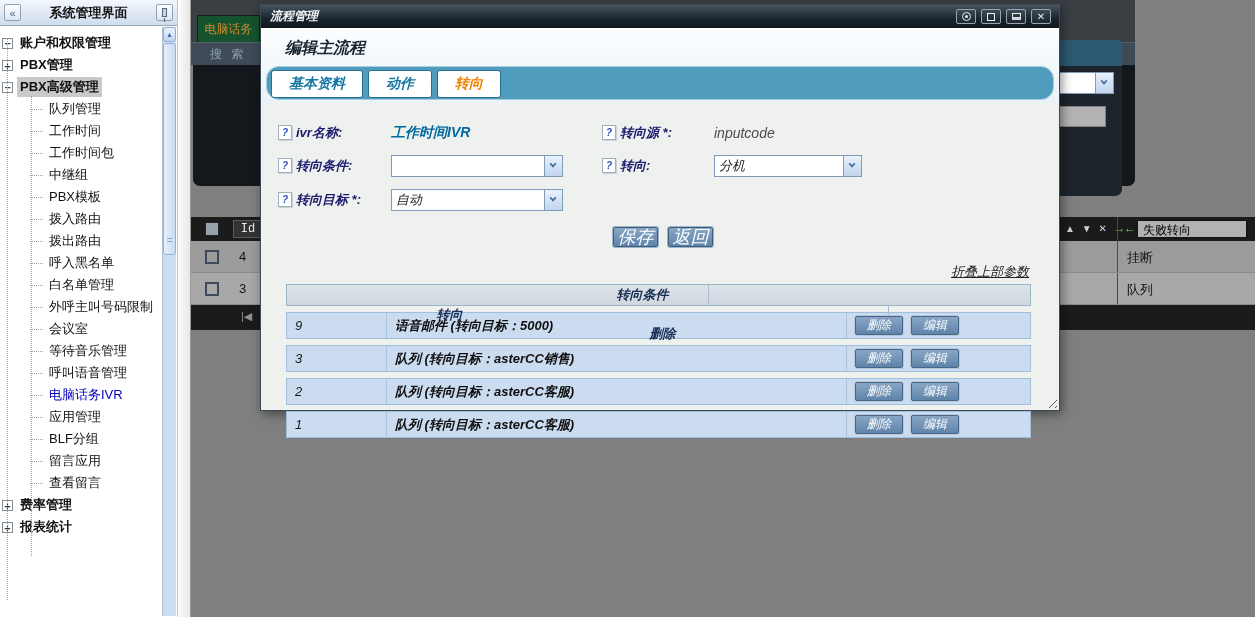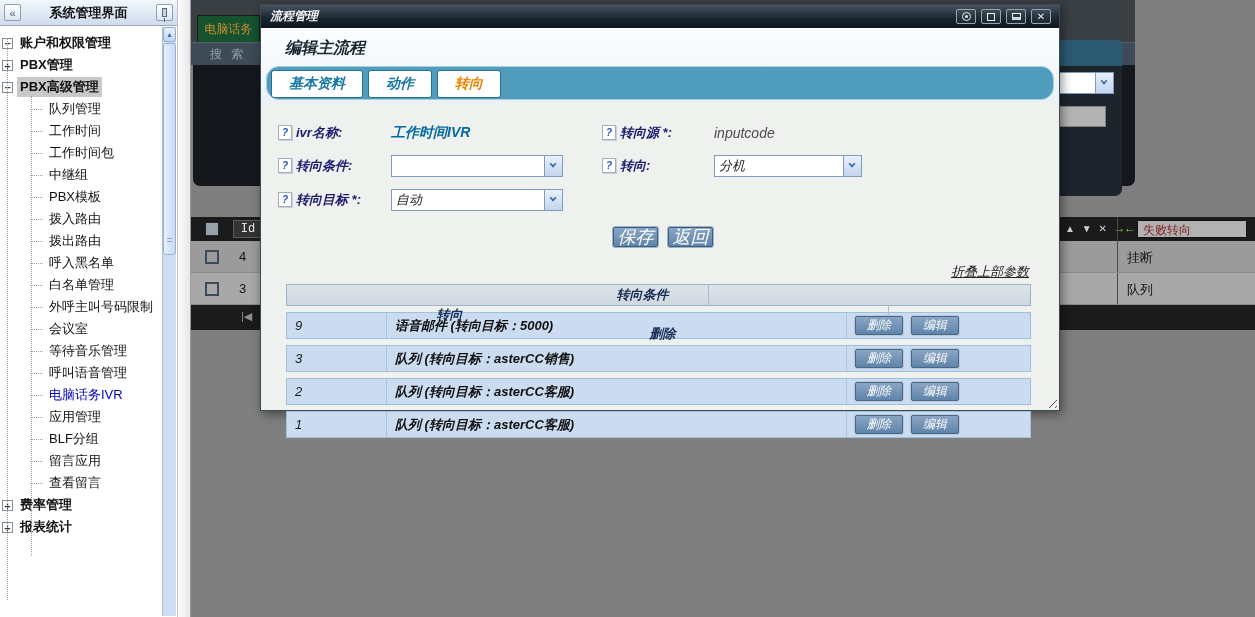--- a/index.html
+++ b/index.html
@@ -55,21 +55,21 @@
     color:#8a8a8a; font-size:12px; padding:2px 4px; overflow:hidden; }
   .bg-gridhead { position:absolute; left:0; top:217px; width:1064px; height:24px; background:#1b1b1b; }
   .bg-gridhead .cb { position:absolute; left:14px; top:5px; width:14px; height:14px; background:#97a1ab; border:1px solid #20262c; }
   .bg-idbox { position:absolute; left:42px; top:3px; width:30px; height:18px; background:#333; border:1px solid #5c5c5c;
     color:#e8e8e8; font-size:12px; font-family:"Liberation Mono","DejaVu Sans Mono",monospace; text-align:center; line-height:16px; }
   .bg-colsep { position:absolute; left:926px; top:0; bottom:0; width:0; border-left:1px solid #4a4a4a; }
   .bg-sorticons { position:absolute; left:874px; top:4px; font-size:10px; color:#ccd1d6; letter-spacing:2px; }
   .bg-sorticons .grn { color:#86c440; font-weight:bold; font-size:12px; }
   .bg-arrowl { position:absolute; left:933px; top:4px; color:#86c440; font-weight:bold; font-size:12px; }
   .bg-failbox { position:absolute; left:946px; top:3px; width:110px; height:18px; background:#b2b2b2; border:1px solid #111;
-    color:#7f1d1d; font-size:12px; padding:1px 5px; }
+    color:#000000; font-size:12px; padding:1px 5px; }
   .bg-row { position:absolute; left:0; width:1064px; height:32px; }
   .bg-row.r1 { top:241px; background:#9b9b9b; border-bottom:1px solid #8a8a8a; }
   .bg-row.r2 { top:273px; background:#a8a8a8; border-bottom:1px solid #8a8a8a; }
   .bg-row .cb { position:absolute; left:14px; top:9px; width:14px; height:14px; border:2px solid #3c4a5c; background:transparent; }
   .bg-row .idv { position:absolute; left:48px; top:8px; font-size:13px; color:#141414; }
   .bg-row .failv { position:absolute; left:936px; top:8px; font-size:13px; color:#141414; }
   .bg-gridfoot { position:absolute; left:0; top:305px; width:1064px; height:25px; background:#1b1b1b; }
   .bg-gridfoot .pager { position:absolute; left:50px; top:5px; color:#8f8f8f; font-size:11px; }
 
   

